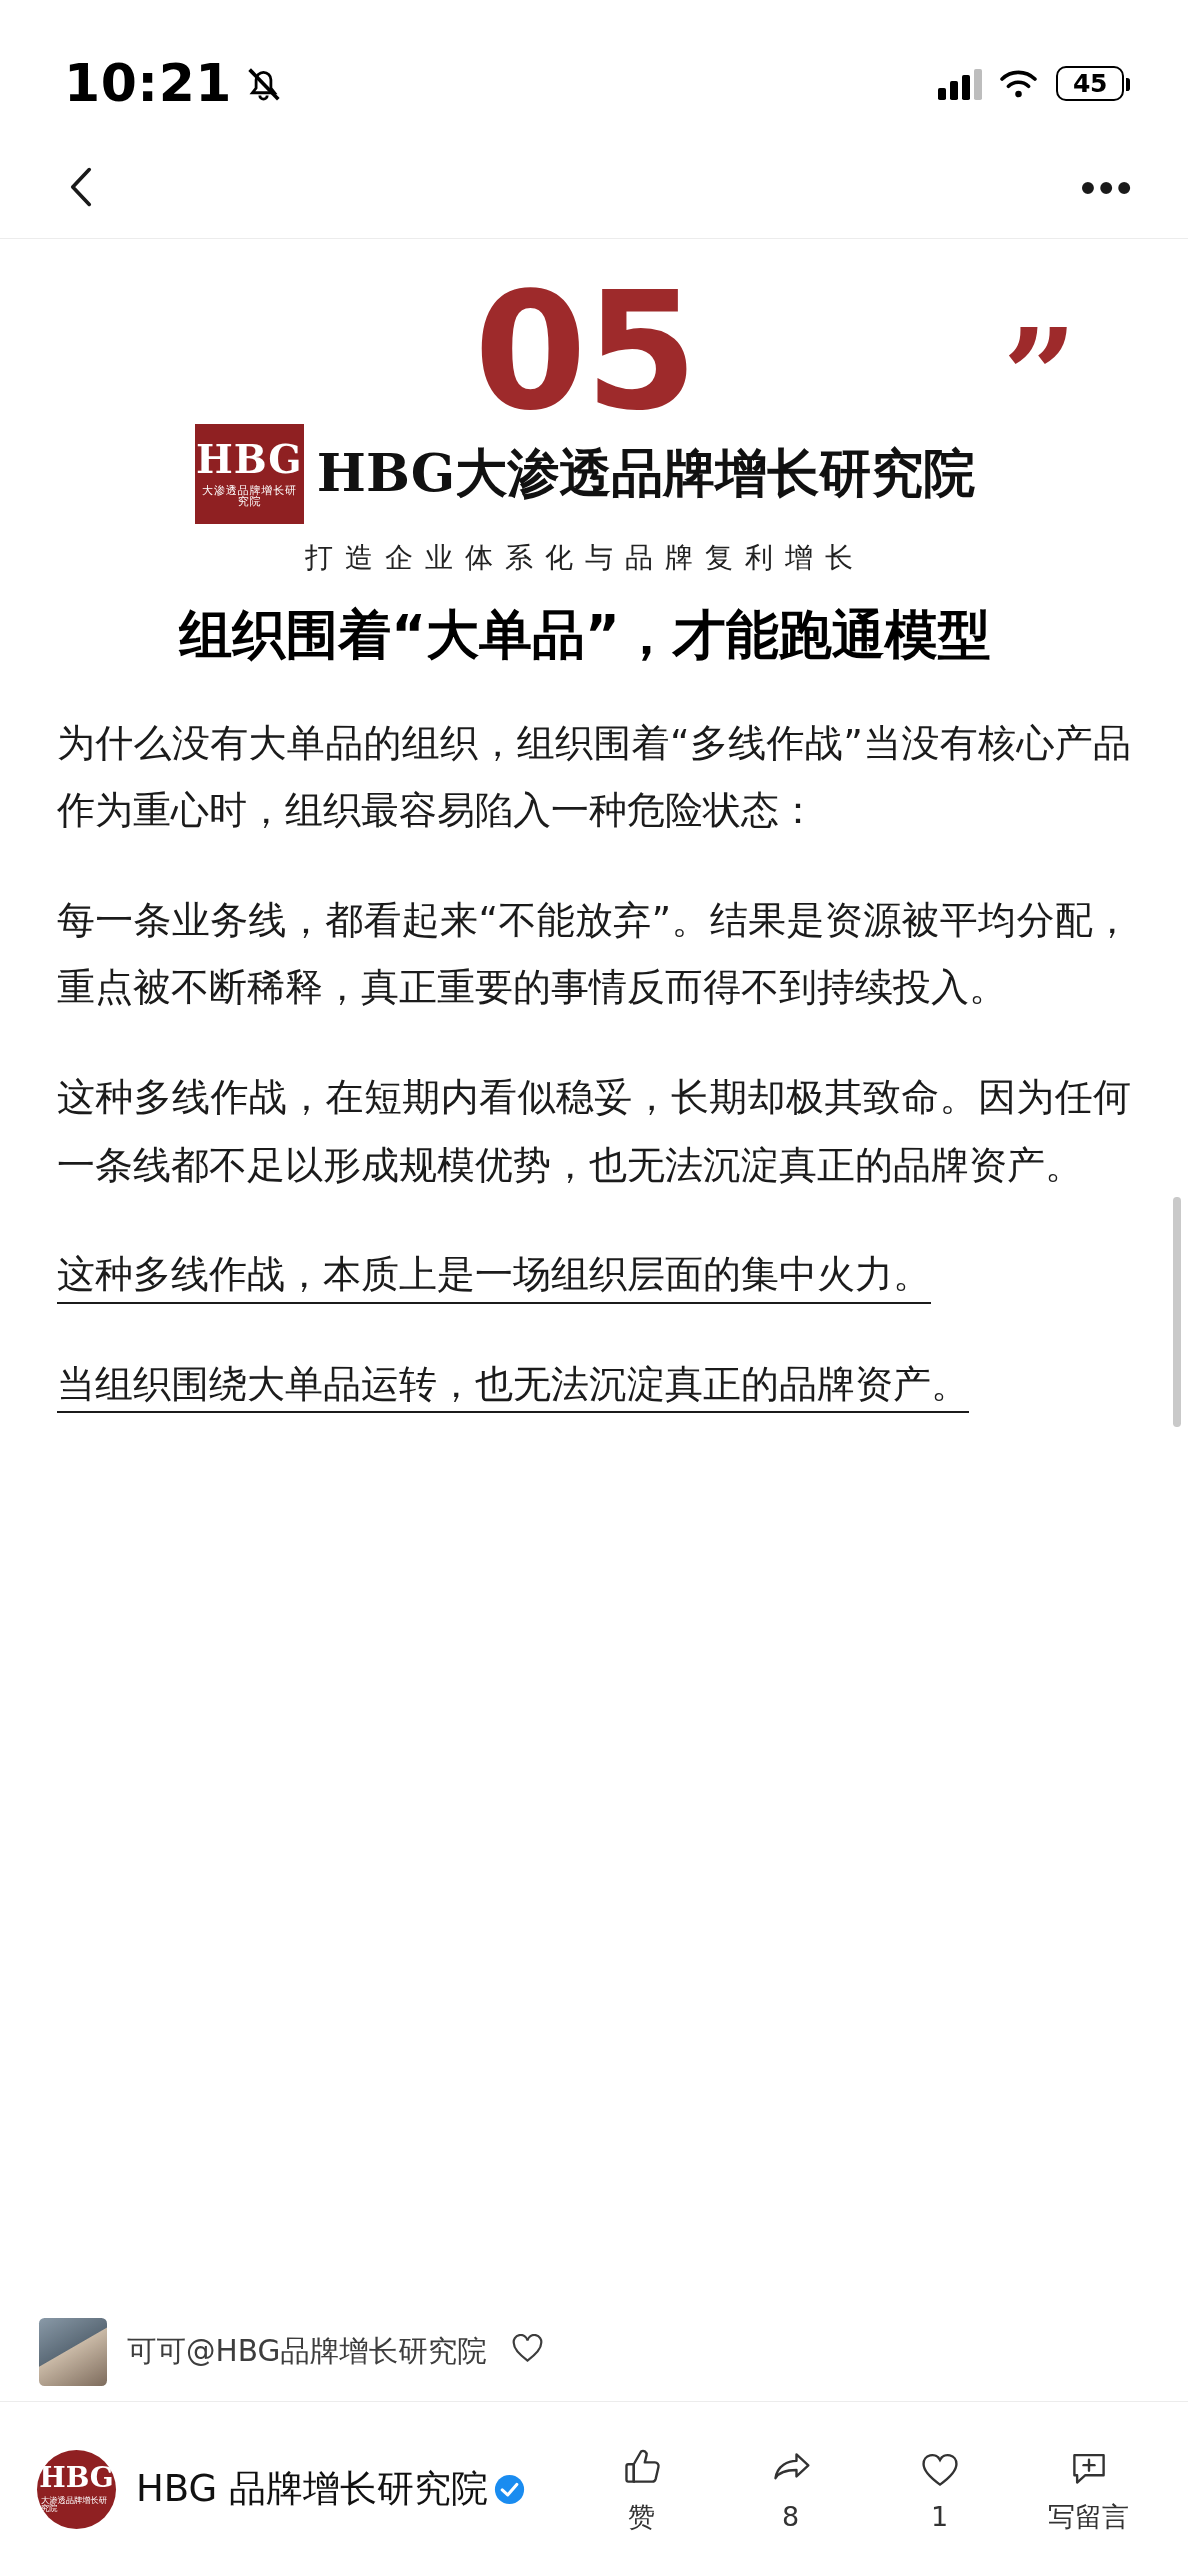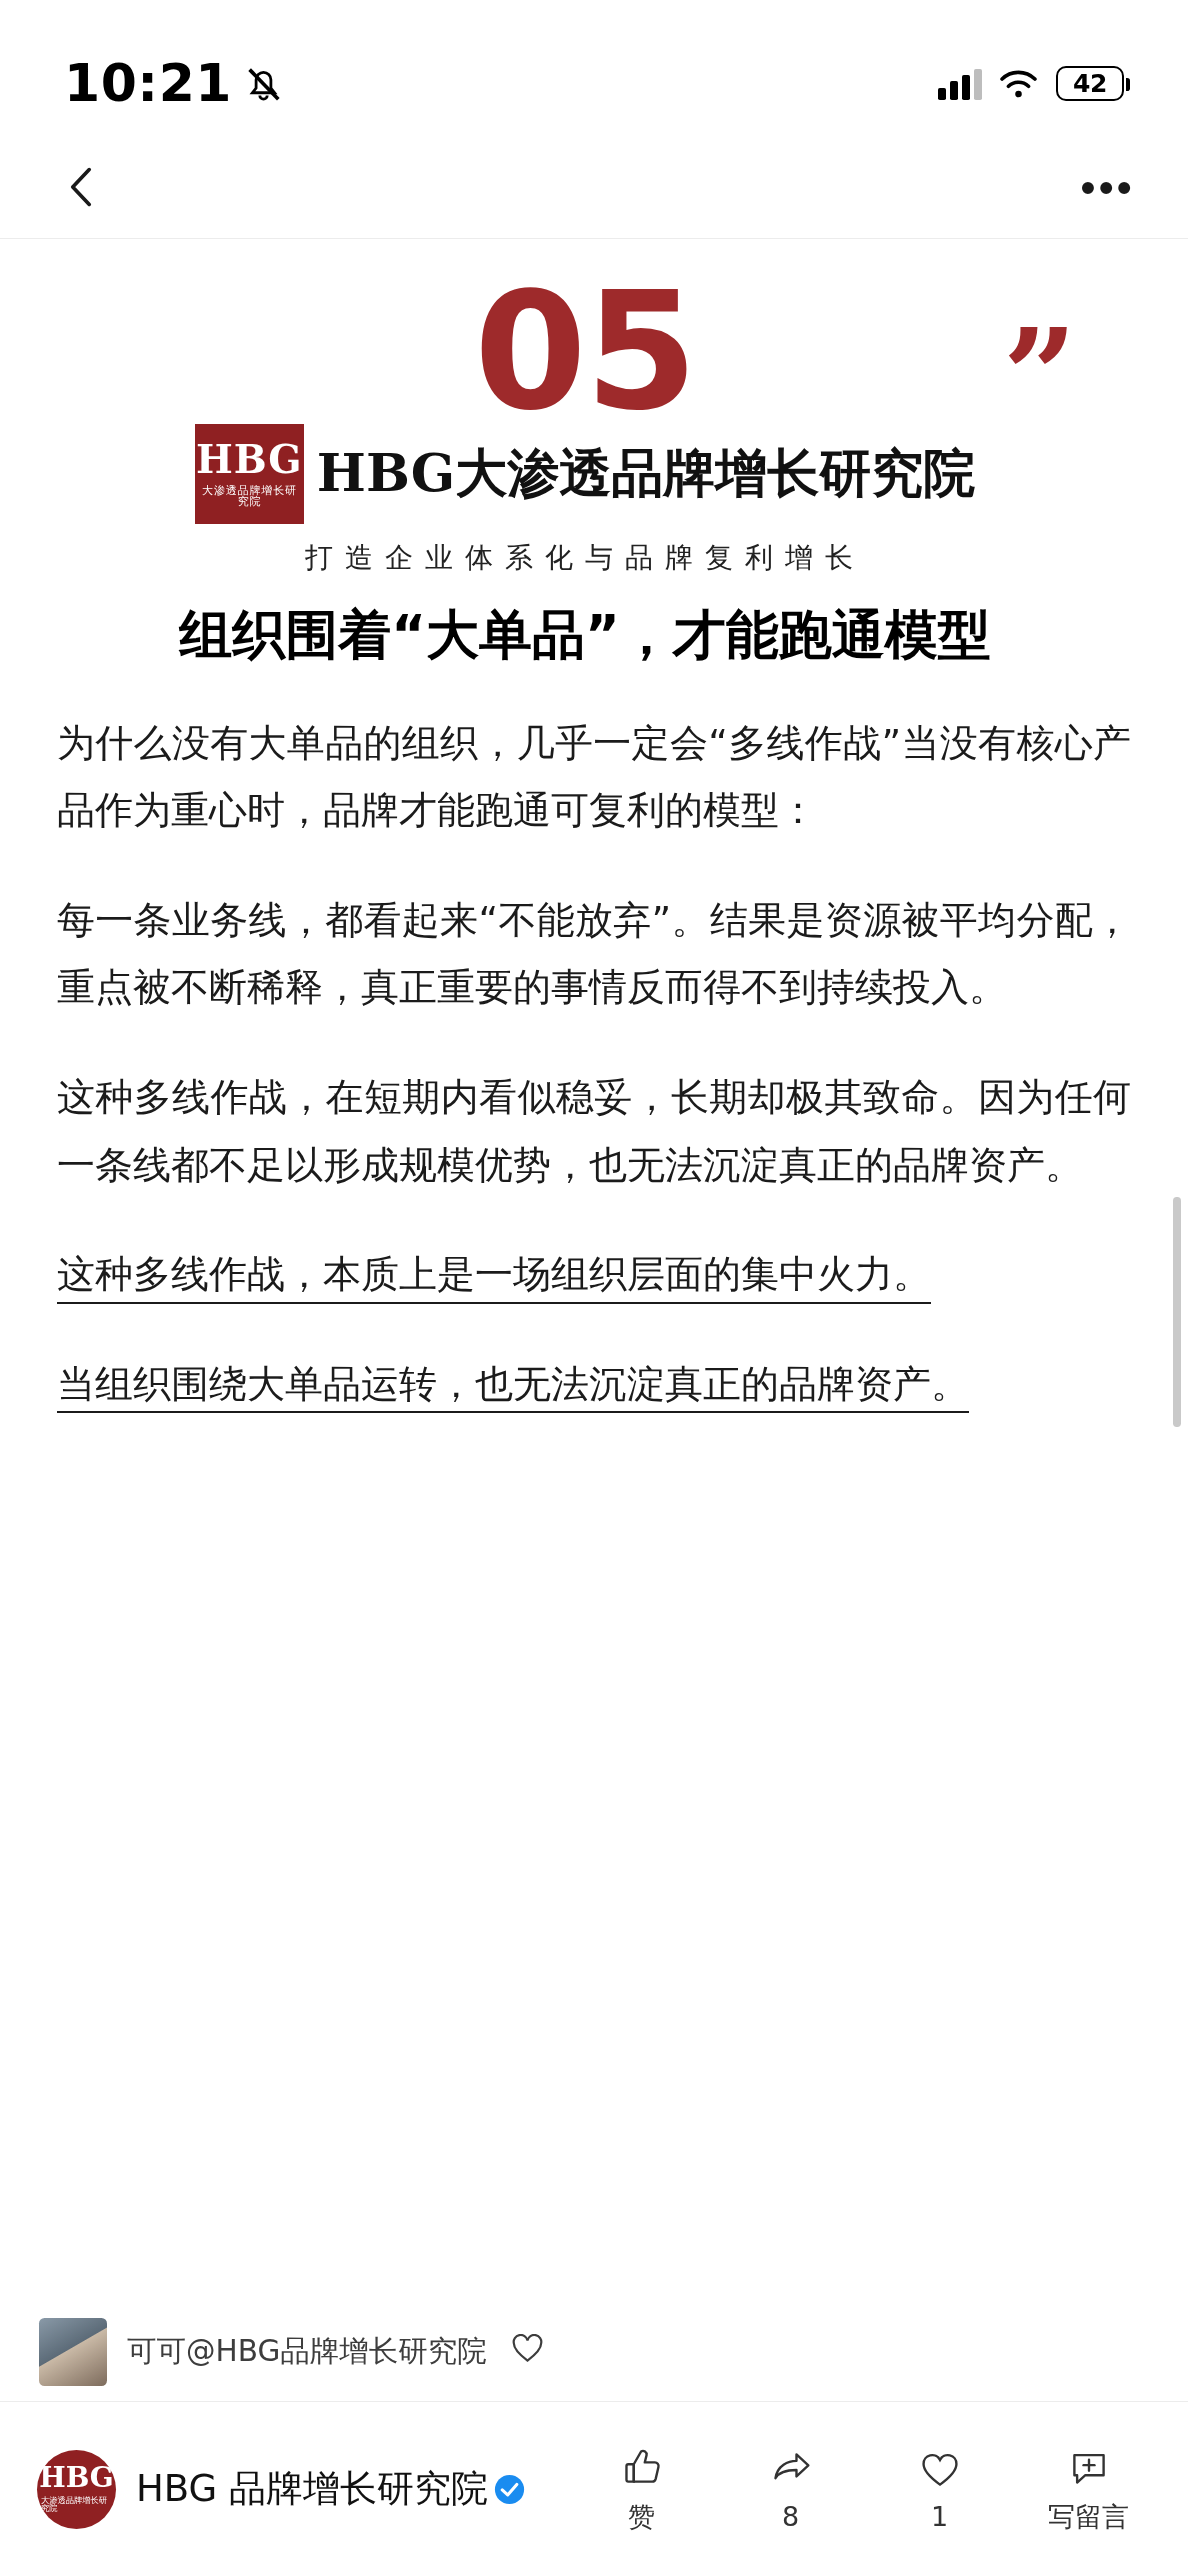--- a/index.html
+++ b/index.html
@@ -359,21 +359,21 @@
           <i></i>
       </span>
       <span class="wifi">
         <svg viewBox="0 0 44 34" width="41" height="31">
           <path d="M4 12 a26 26 0 0 1 36 0" fill="none" stroke="#000" stroke-width="4" stroke-linecap="round"></path>
           <path d="M11 20 a16 16 0 0 1 22 0" fill="none" stroke="#000" stroke-width="4" stroke-linecap="round"></path>
           <circle cx="22" cy="28.5" r="3.6" fill="#000"></circle>
         </svg>
       </span>
       <span class="battery">
-        <span>42</span>
+        <span>45</span>
       </span>
     </div>
   </div>
 
   <div class="navbar">
     <div class="nav-back">
       <span>
         <svg viewBox="0 0 30 48" width="28" height="44">
           <polyline points="24,5 6,24 24,43" fill="none" stroke="#1a1a1a" stroke-width="4" stroke-linecap="round" stroke-linejoin="round"></polyline>
         </svg>
@@ -396,21 +396,21 @@
           <div class="lg-sub">大渗透品牌增长研究院</div>
         </div>
         <div class="brand-name">HBG大渗透品牌增长研究院</div>
       </div>
 
       <div class="brand-tag">打造企业体系化与品牌复利增长</div>
       <div class="headline">组织围着“大单品”，才能跑通模型</div>
     </div>
 
     <div class="body-text">
-      <p>为什么没有大单品的组织，几乎一定会“多线作战”当没有核心产品作为重心时，品牌才能跑通可复利的模型：</p>
+      <p>为什么没有大单品的组织，组织围着“多线作战”当没有核心产品作为重心时，组织最容易陷入一种危险状态：</p>
       <p>每一条业务线，都看起来“不能放弃”。结果是资源被平均分配，重点被不断稀释，真正重要的事情反而得不到持续投入。</p>
       <p>这种多线作战，在短期内看似稳妥，长期却极其致命。因为任何一条线都不足以形成规模优势，也无法沉淀真正的品牌资产。</p>
       <p class="underline"><span>这种多线作战，本质上是一场组织层面的集中火力。</span></p>
       <p class="underline"><span>当组织围绕大单品运转，也无法沉淀真正的品牌资产。</span></p>
     </div>
 
     <div class="scroll-ind"></div>
   </div>
 
   <div class="mini-bar">

